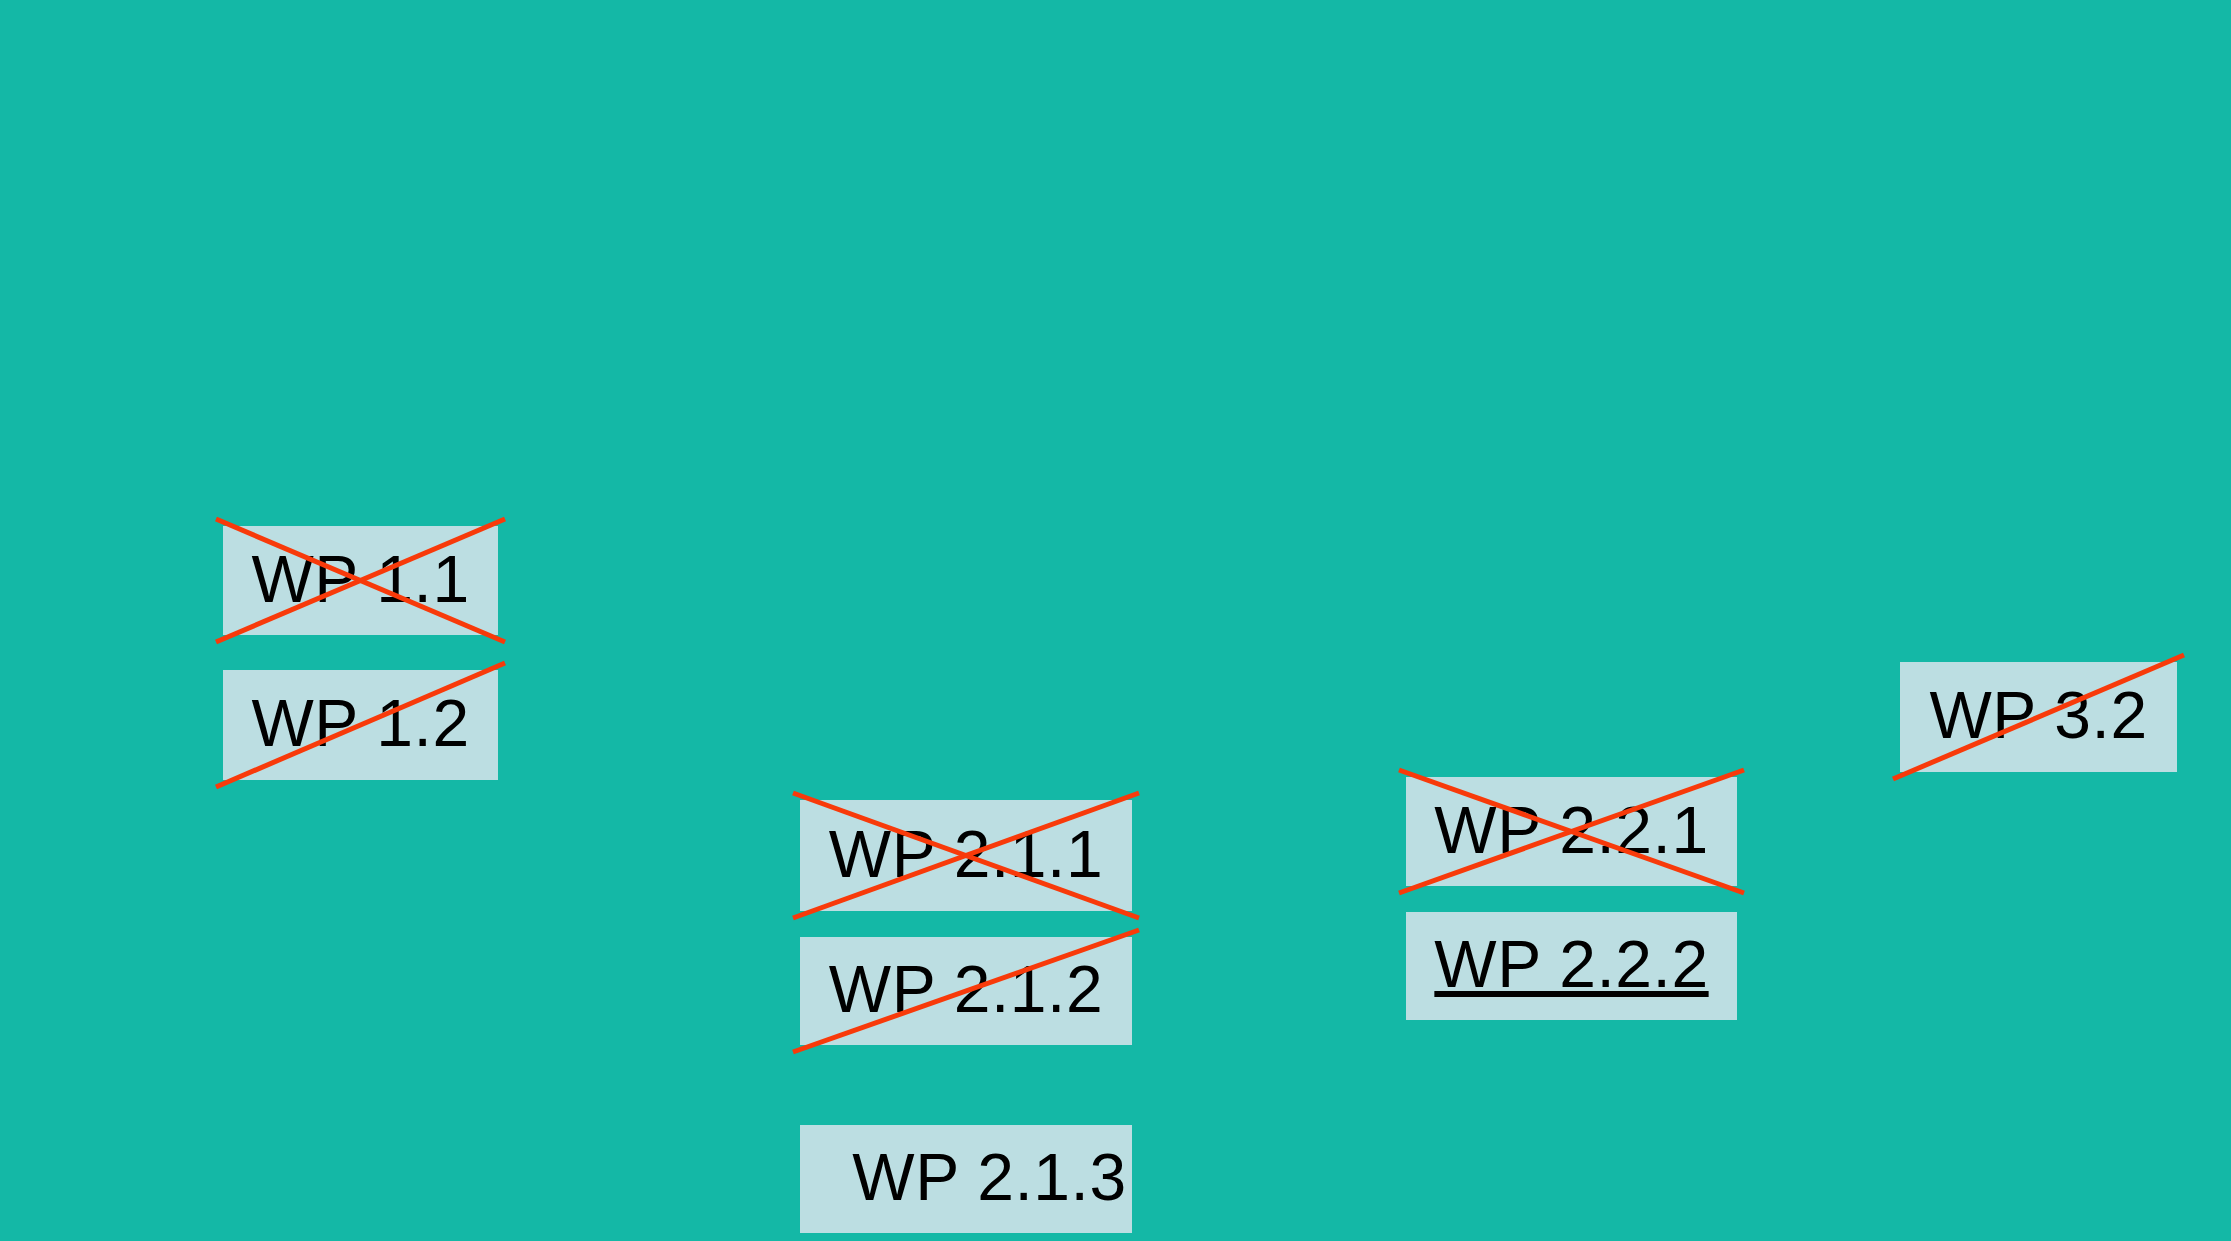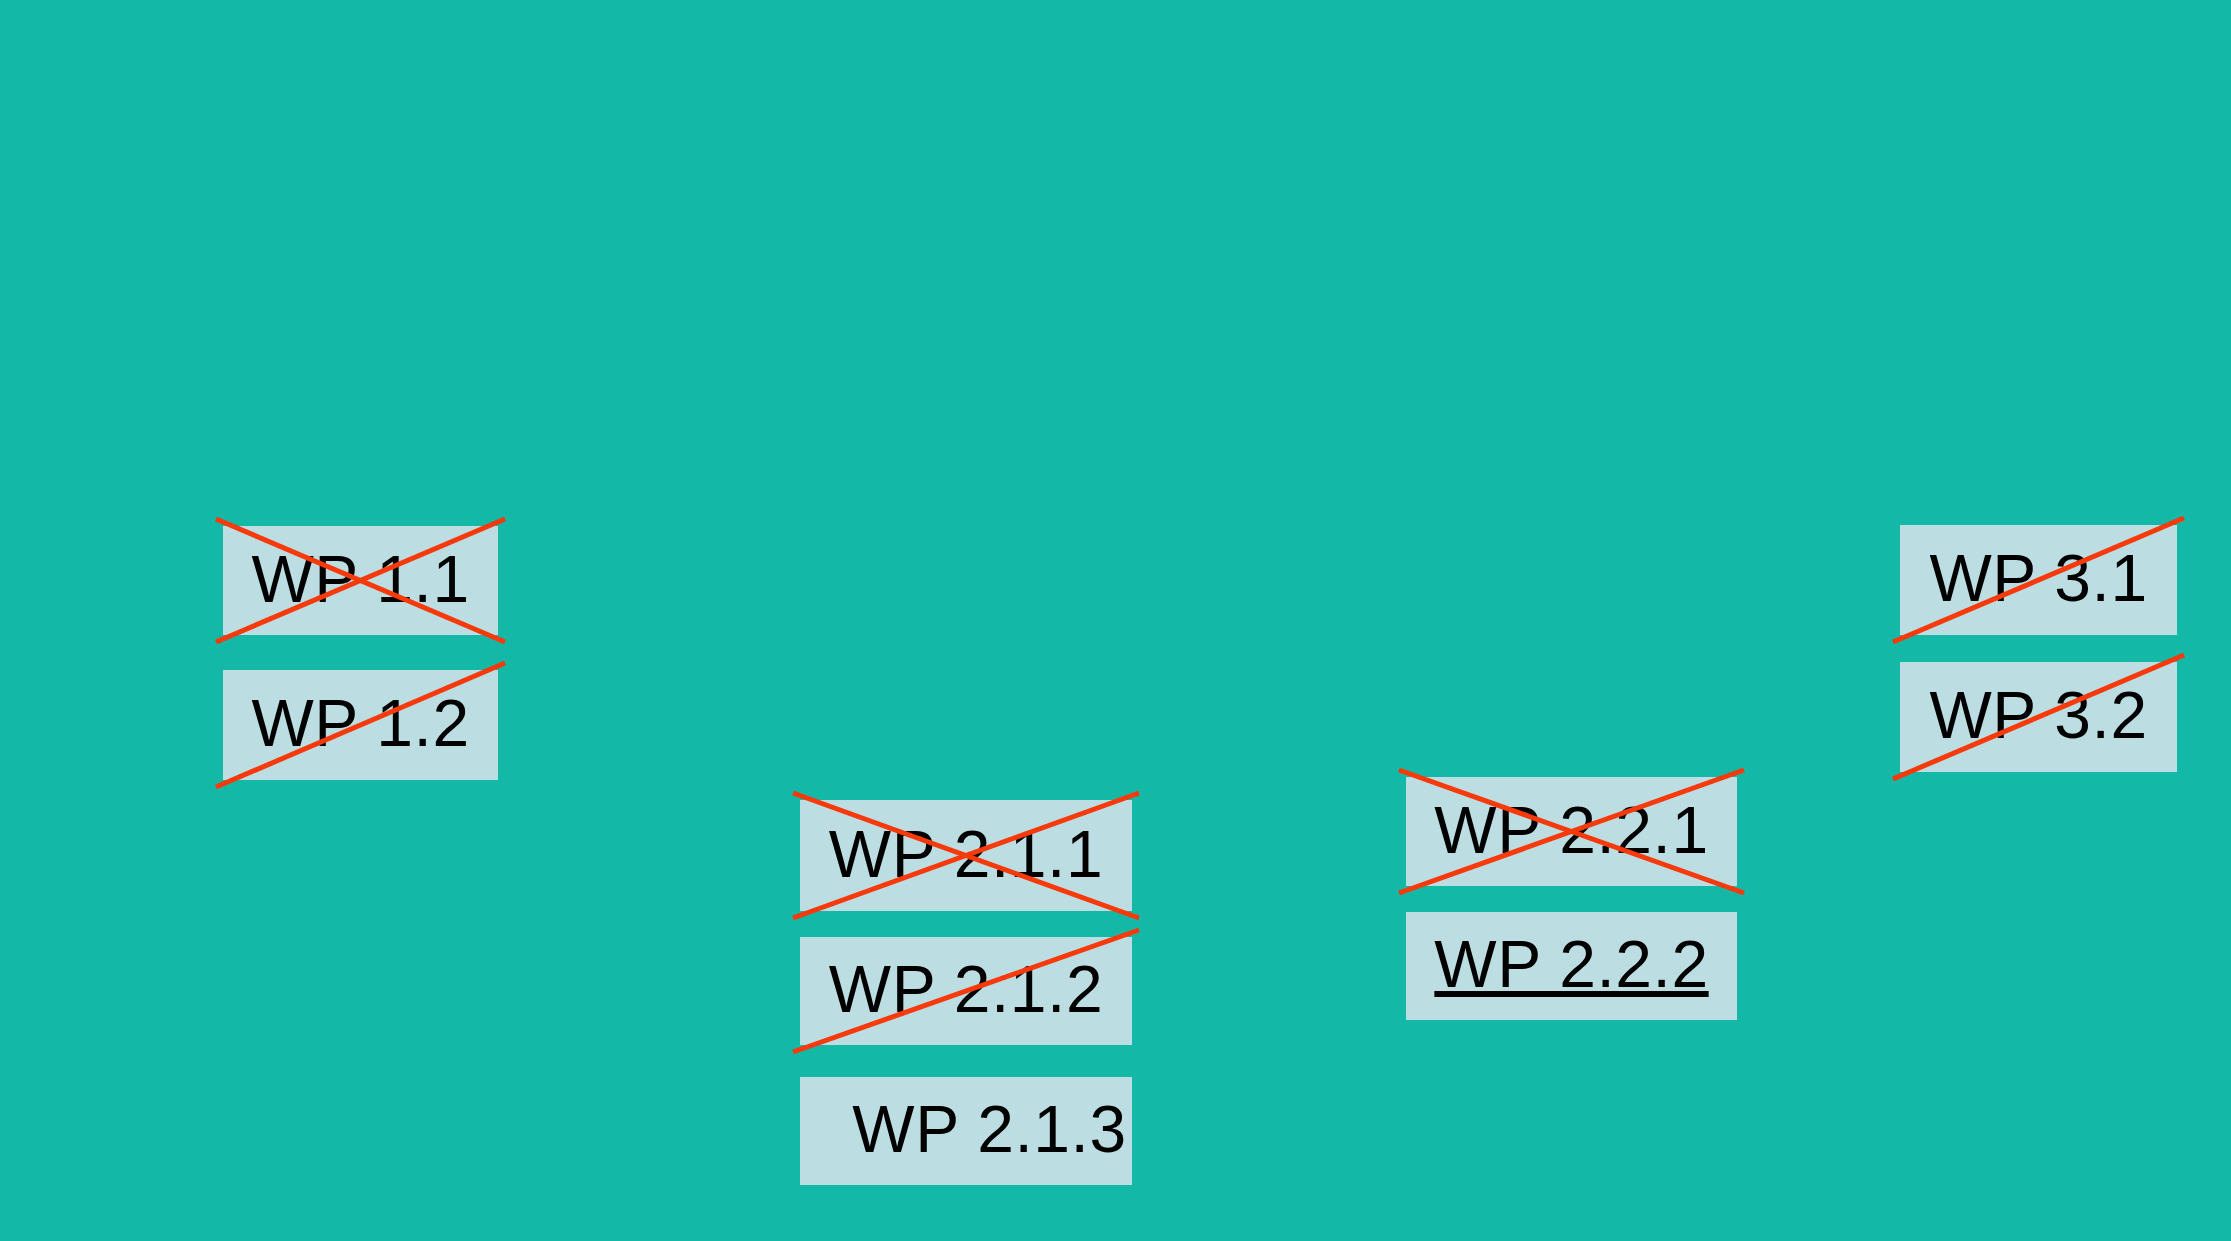--- a/index.html
+++ b/index.html
@@ -78,38 +78,32 @@
         <line x1="-7" y1="118" x2="339" y2="-7" stroke="#f83a0a"></line>
         <line x1="-7" y1="-7" x2="339" y2="118" stroke="#f83a0a"></line>
       </svg>
     </div>
     <div class="wp-box" style="left: 800px; top: 937px; width: 332px; height: 108px; background: rgb(188, 222, 226); color: rgb(0, 0, 0);">
       <span class="wp-label">WP 2.1.2</span>
       <svg class="strike-layer" viewBox="-7 -7 346 122" preserveAspectRatio="none" style="left: -7px; top: -7px; width: 346px; height: 122px;">
         <line x1="-7" y1="115" x2="339" y2="-7" stroke="#f83a0a"></line>
       </svg>
     </div>
-    <div class="wp-box" style="left: 800px; top: 1077px; width: 332px; height: 108px; background: rgb(188, 222, 226); color: rgb(0, 0, 0); padding-left: 47px;">
+    <div class="wp-box" style="left: 800px; top: 1125px; width: 332px; height: 108px; background: rgb(188, 222, 226); color: rgb(0, 0, 0); padding-left: 47px;">
       <span class="wp-label">WP 2.1.3</span>
     </div>
     <div class="wp-box" style="left: 1406px; top: 777px; width: 331px; height: 109px; background: rgb(188, 222, 226); color: rgb(0, 0, 0);">
       <span class="wp-label">WP 2.2.1</span>
       <svg class="strike-layer" viewBox="-7 -7 345 123" preserveAspectRatio="none" style="left: -7px; top: -7px; width: 345px; height: 123px;">
         <line x1="-7" y1="116" x2="338" y2="-7" stroke="#f83a0a"></line>
         <line x1="-7" y1="-7" x2="338" y2="116" stroke="#f83a0a"></line>
       </svg>
     </div>
     <div class="wp-box" style="left: 1406px; top: 912px; width: 331px; height: 108px; background: rgb(188, 222, 226); color: rgb(0, 0, 0); text-decoration: underline;">
       <span class="wp-label">WP 2.2.2</span>
     </div>
-    <div class="wp-box" style="left: 1900px; top: 525px; width: 277px; height: 110px; background: rgb(188, 222, 226); color: rgb(0, 0, 0);">
-      <span class="wp-label">WP 3.1</span>
-      <svg class="strike-layer" viewBox="-7 -7 291 124" preserveAspectRatio="none" style="left: -7px; top: -7px; width: 291px; height: 124px;">
-        <line x1="-7" y1="117" x2="284" y2="-7" stroke="#f83a0a"></line>
-      </svg>
-    </div>
     <div class="wp-box" style="left: 1900px; top: 662px; width: 277px; height: 110px; background: rgb(188, 222, 226); color: rgb(0, 0, 0); text-align: right;">
       <span class="wp-label">WP 3.2</span>
       <svg class="strike-layer" viewBox="-7 -7 291 124" preserveAspectRatio="none" style="left: -7px; top: -7px; width: 291px; height: 124px;">
         <line x1="-7" y1="117" x2="284" y2="-7" stroke="#f83a0a"></line>
       </svg>
     </div>
   </div>
 
 </body></html>

